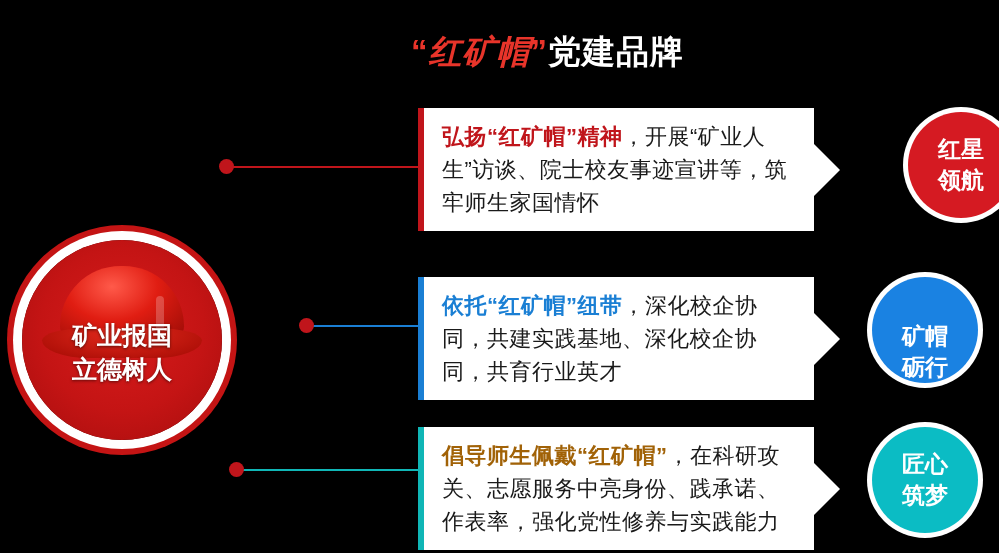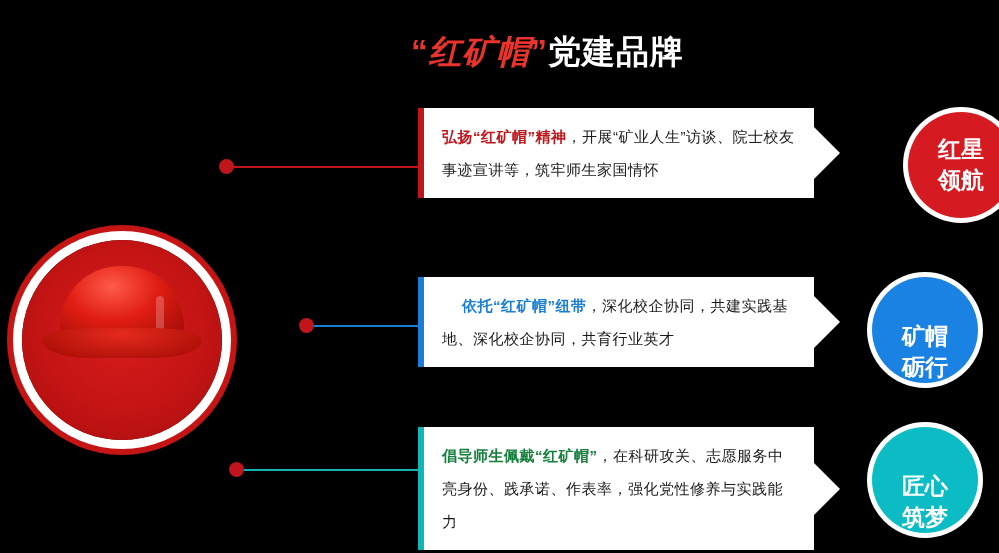--- a/index.html
+++ b/index.html
@@ -45,60 +45,64 @@
   }
 
   
   .conn{position:absolute; height:2px;}
   .dot{position:absolute; width:15px; height:15px; border-radius:50%;}
 
   
   .panel{
     position:absolute; width:396px; background:#ffffff; color:#1a1a1a;
     box-sizing:border-box; padding:12px 16px 12px 18px;
-    font-size:15px; line-height:33px; letter-spacing:0.5px;
+    font-size:22px; line-height:33px; letter-spacing:0.5px;
   }
   .panel .hl{font-weight:bold;}
   .panel.red{border-left:6px solid #c0151b;}
   .panel.blue{border-left:6px solid #1a7fd4;}
   .panel.teal{border-left:6px solid #10b6b6;}
   .panel.red .hl{color:#c0151b;}
-  .panel.blue .hl{color:#1a7fd4;margin-left:20px;}
-  .panel.teal .hl{color:#15803d;}
+  .panel.blue .hl{color:#1a7fd4;}
+  .panel.teal .hl{color:#a16207;}
 
   
   .arrow{
     position:absolute; right:-26px; top:50%; margin-top:-26px;
     width:0;height:0;border-top:26px solid transparent;
     border-bottom:26px solid transparent;border-left:26px solid #ffffff;
   }
 
   
   .circle{
     position:absolute; width:106px; height:106px; border-radius:50%;
     display:flex; align-items:center; justify-content:center;
     text-align:center; font-size:23px; font-weight:bold; line-height:31px;
     color:#ffffff;
   }
   .circle.red{background:#d51a22; box-shadow:0 0 0 5px #ffffff;}
   .circle.blue{background:#1a82e2; box-shadow:0 0 0 5px #ffffff;}
-  .circle.teal{background:#0bbcc4; box-shadow:0 0 0 5px #ffffff;align-items:flex-end;}
+  .circle.teal{background:#0bbcc4; box-shadow:0 0 0 5px #ffffff;}
 </style>
 </head>
 <body>
 
 <div id="title">
   <span class="q">“</span><span class="red">红矿帽</span><span class="q">”</span><span class="white">党建品牌</span>
 </div>
 
 <div id="emblem">
   <div class="helmet">
     <div class="ridge"></div>
   </div>
   <div class="brim"></div>
+  <div class="label">
+    <div>矿业报国</div>
+    <div>立德树人</div>
+  </div>
 </div>
 
 <div class="conn" style="left:228px; top:166px; width:190px; background:#c0151b;"></div>
 <div class="dot" style="left:219px; top:159px; background:#c0151b;"></div>
 
 <div class="panel red" style="left:418px; top:108px;">
   <span class="hl">弘扬“红矿帽”精神</span><span>，开展“矿业人生”访谈、院士校友事迹宣讲等，筑牢师生家国情怀</span>
   <div class="arrow"></div>
 </div>
 

